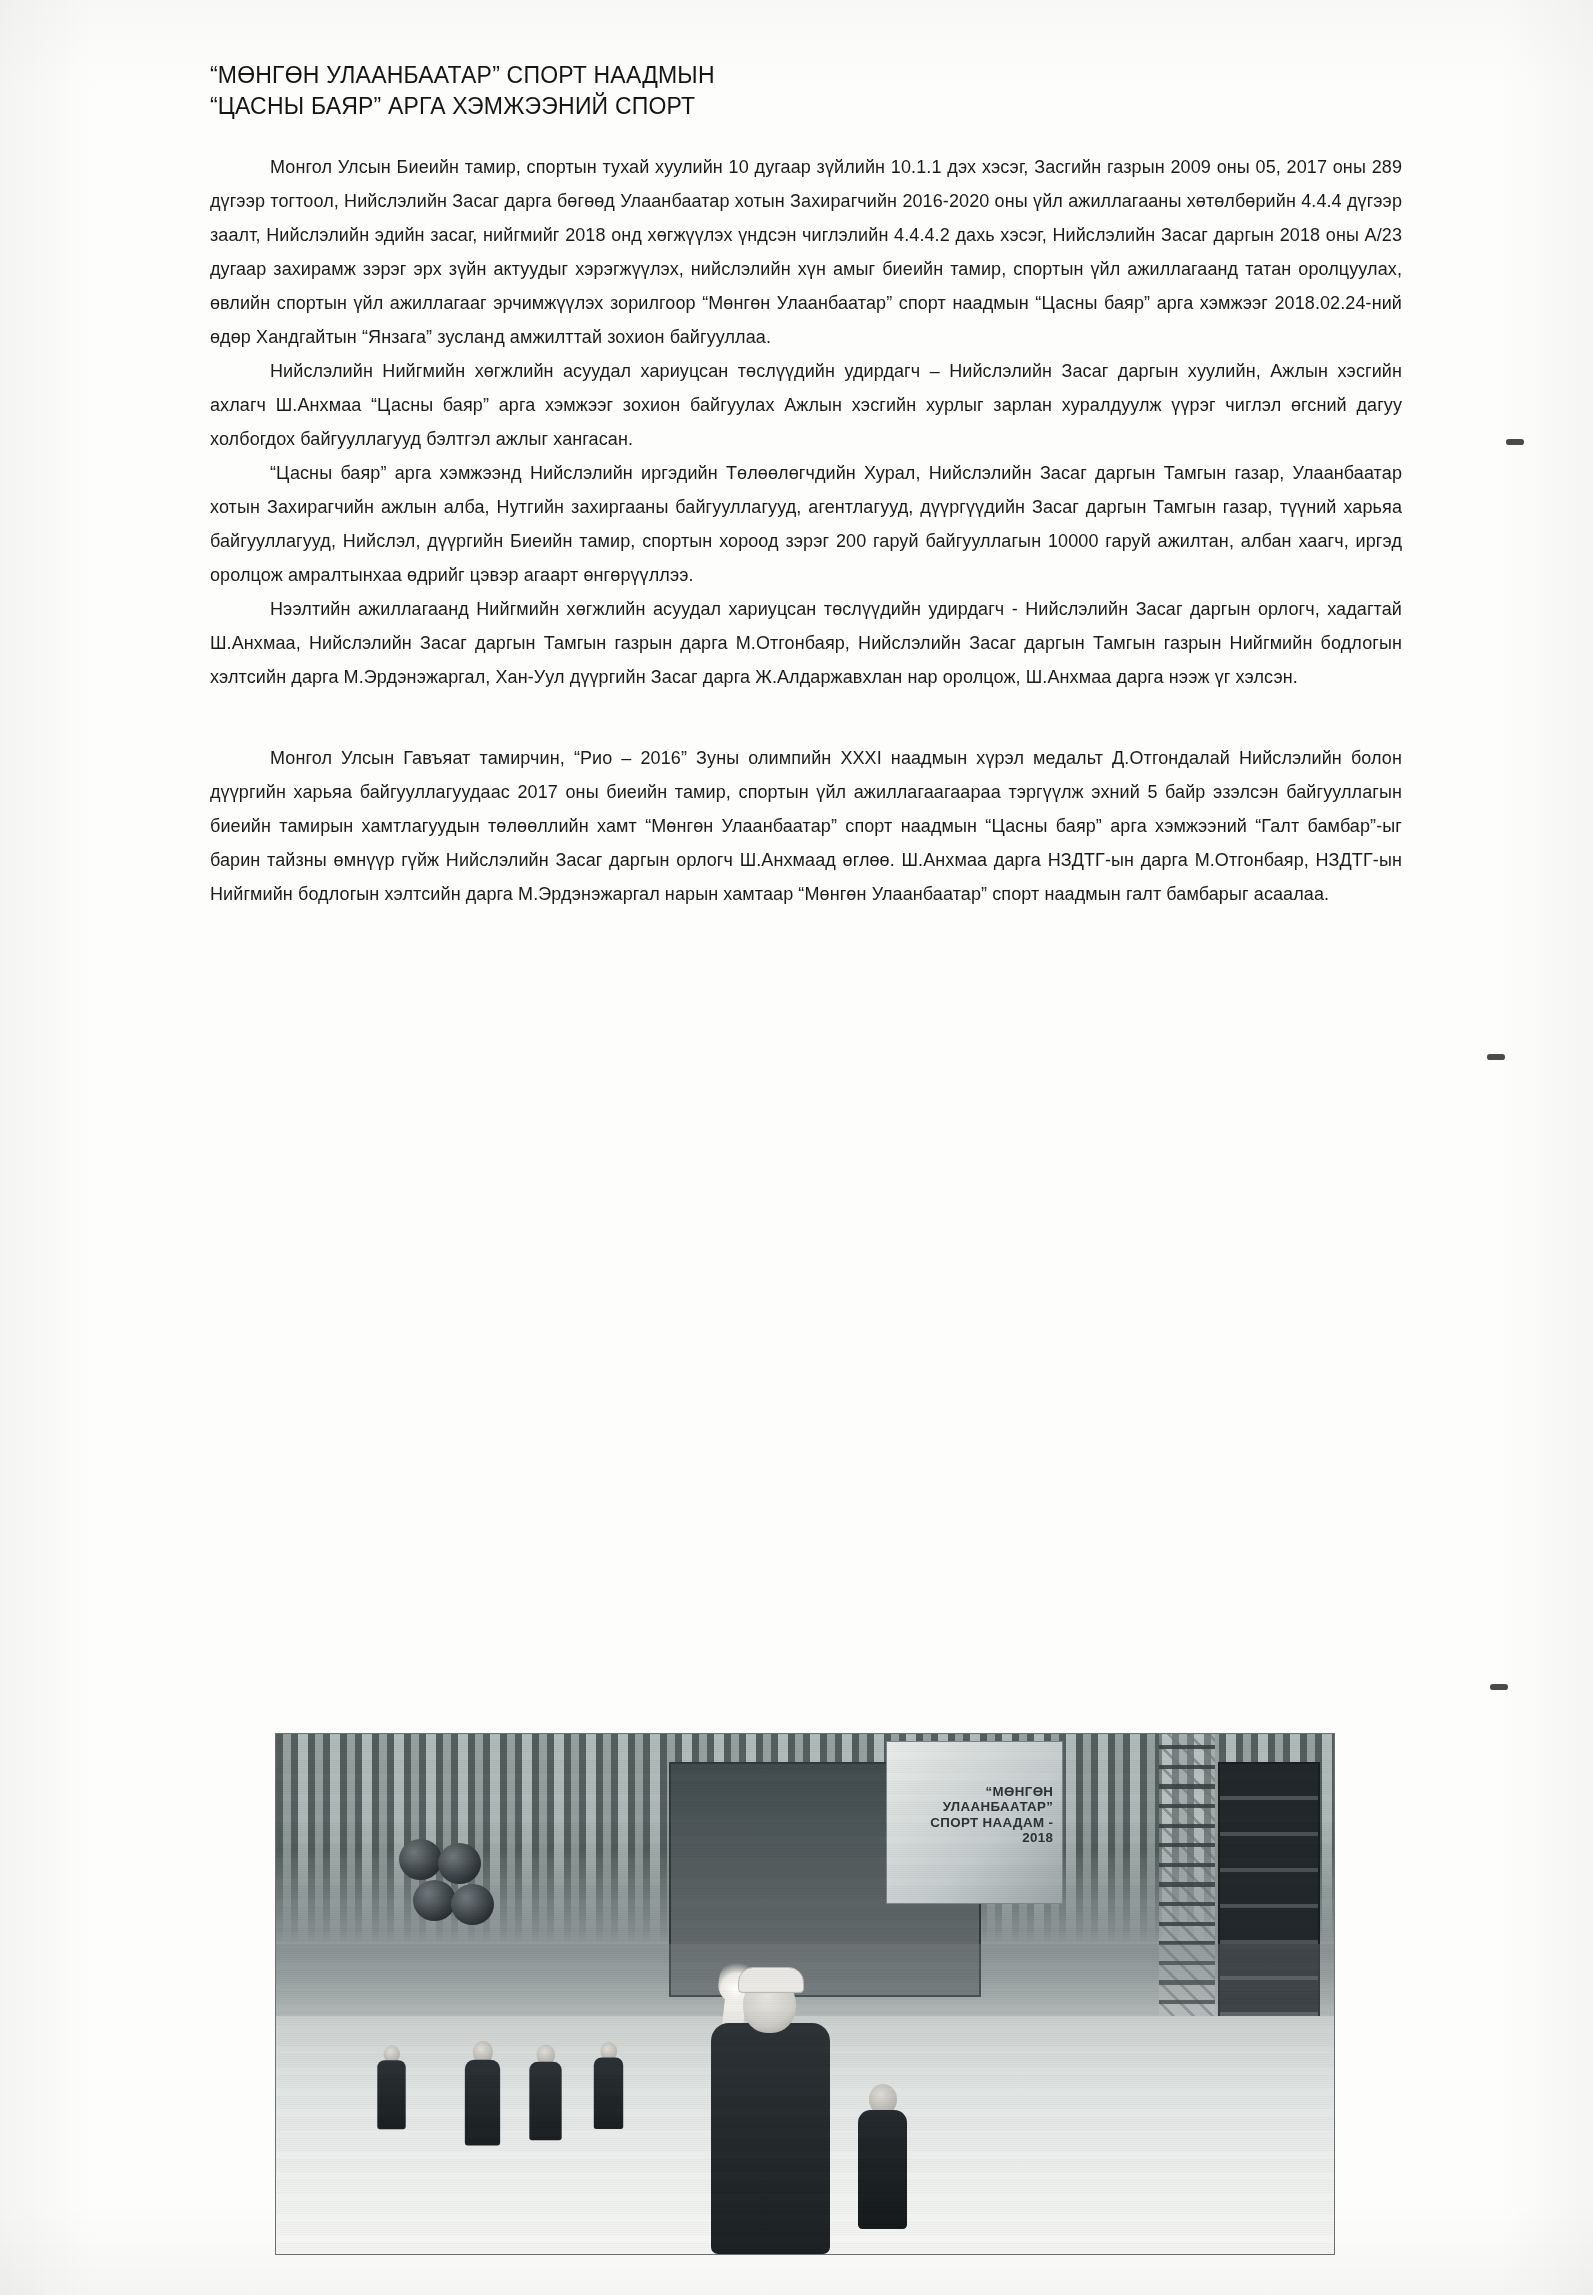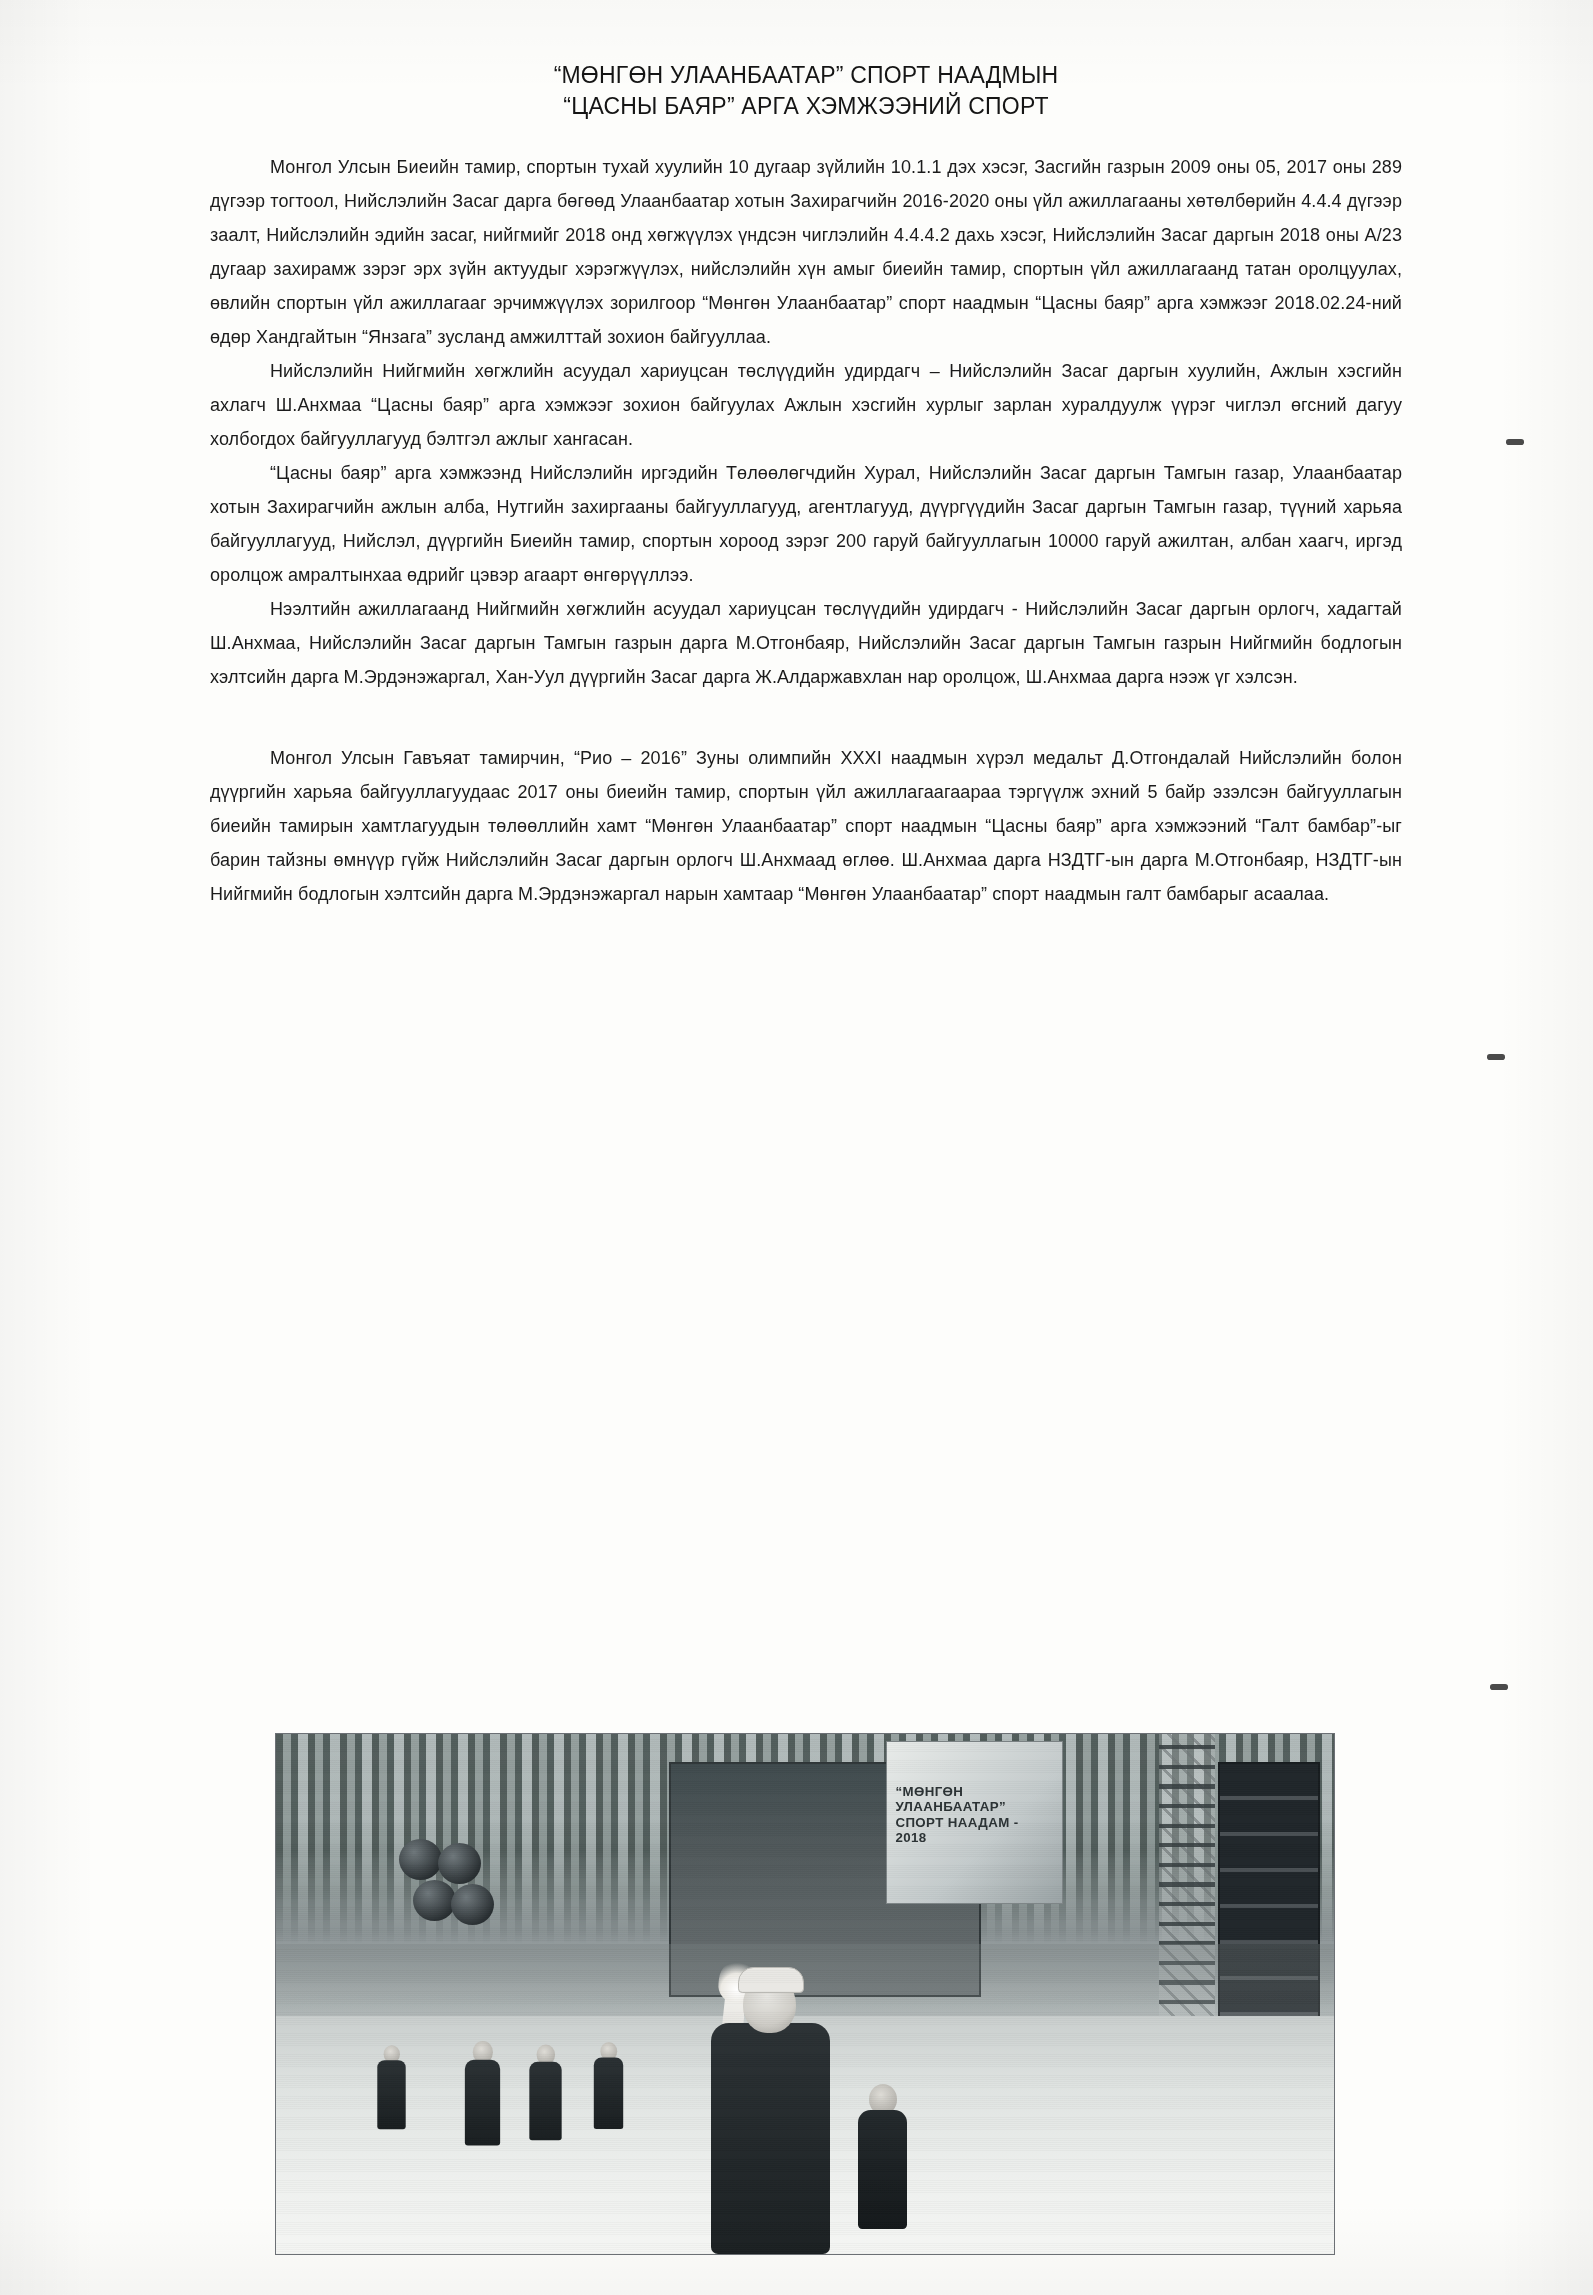--- a/index.html
+++ b/index.html
@@ -32,21 +32,20 @@
       linear-gradient(180deg, rgba(0,0,0,0.02) 0%, rgba(0,0,0,0) 4%, rgba(0,0,0,0) 96%, rgba(0,0,0,0.03) 100%);
     pointer-events: none;
   }
   .content {
     position: absolute;
     left: 210px;
     top: 60px;
     width: 1192px;
   }
   .doc-title {
-    text-align: center;
     font-size: 23px;
     line-height: 31px;
     letter-spacing: 0.2px;
     color: #151515;
     margin: 0 0 28px 0;
     font-weight: 400;
   }
   .doc-title .line {
     display: block;
     white-space: nowrap;
@@ -116,21 +115,21 @@
     position: absolute;
     left: 610px; top: 7px;
     width: 175px; height: 161px;
     background: linear-gradient(135deg, #e8ebe9 0%, #c3cacb 60%, #9aa3a5 100%);
     border: 1.4px solid #7d8486;
   }
   .banner-text {
     position: absolute;
     left: 8.4px; top: 42px;
     width: 158px;
-    text-align: left;
+    text-align: right;
     font-size: 13.3px;
     line-height: 15.4px;
     color: #2b3234;
     font-weight: bold;
     letter-spacing: 0.4px;
   }
   .truss {
     position: absolute;
     right: 119px; top: 0;
     width: 56px; height: 329px;

